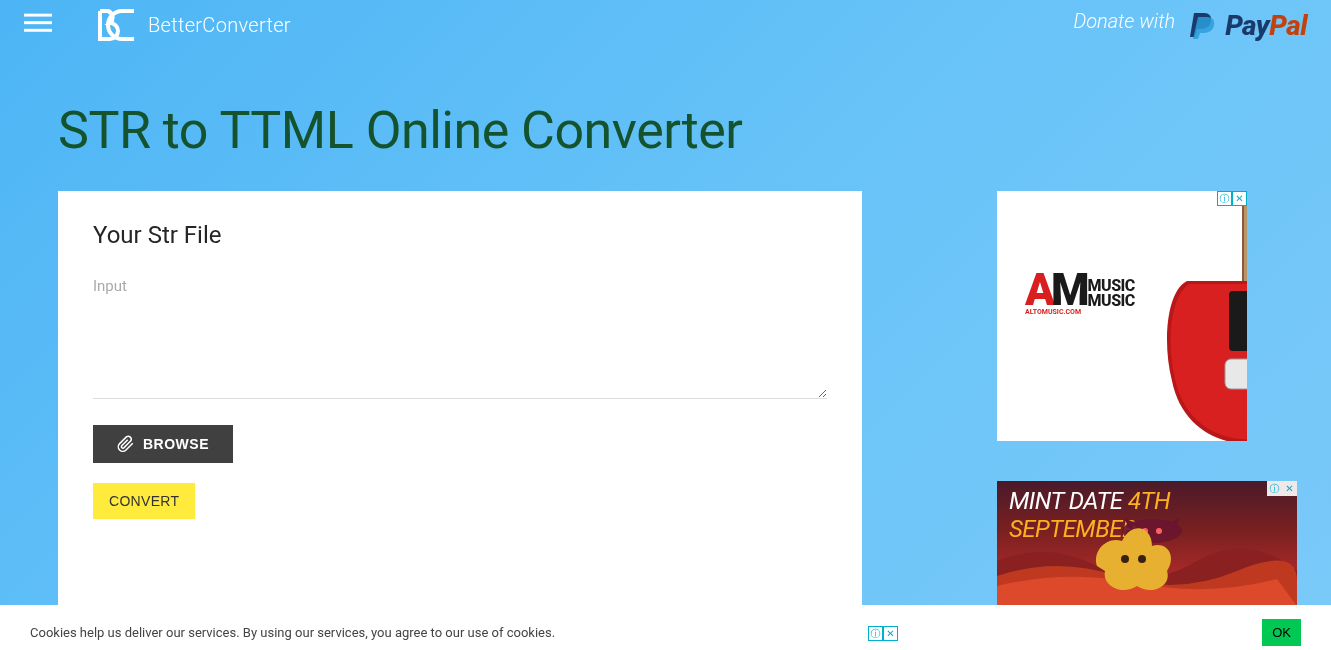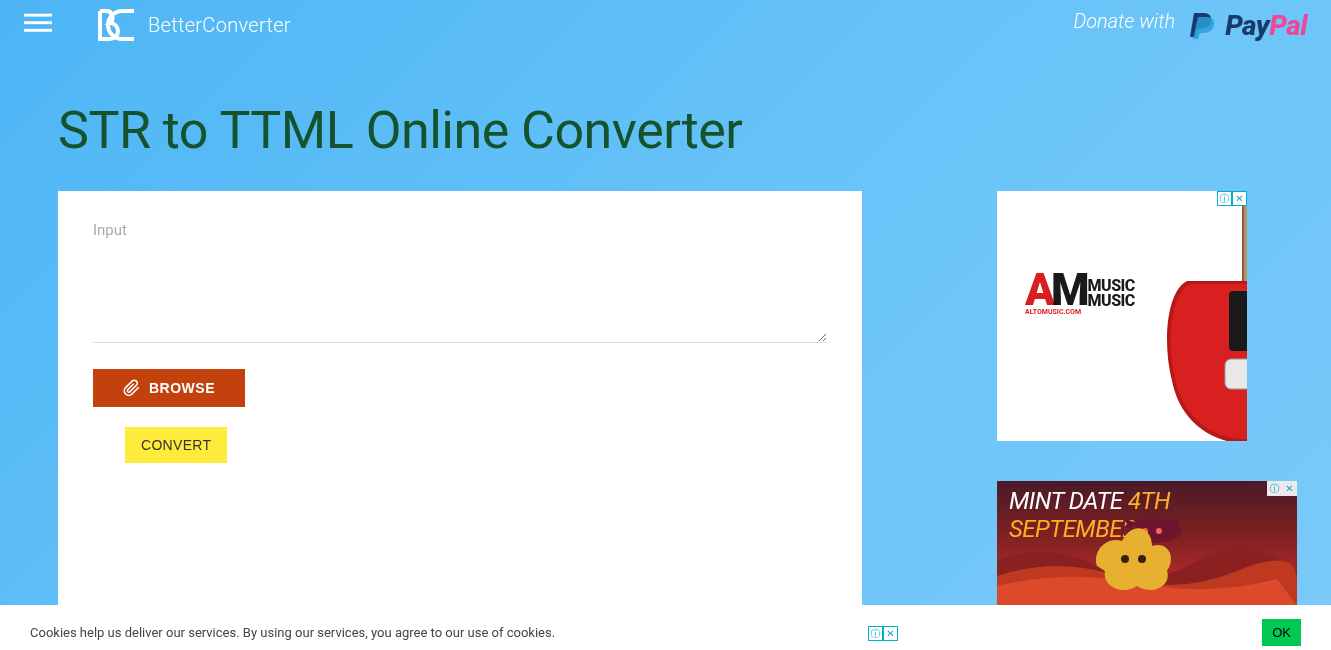--- a/index.html
+++ b/index.html
@@ -73,21 +73,21 @@
   height: 32px;
   margin-right: 6px;
 }
 .paypal-text {
   font-size: 28px;
   font-weight: 800;
   font-style: italic;
   letter-spacing: -0.5px;
 }
 .paypal-pay { color: #1a3a6b; }
-.paypal-pal { color: #ec4899; }
+.paypal-pal { color: #c2410c; }
 
 .page-title {
   color: #14532d;
   font-size: 52px;
   font-weight: 400;
   padding: 50px 8px 30px 58px;
   letter-spacing: -0.5px;
 }
 
 .content-row {
@@ -118,43 +118,42 @@
   height: 100px;
   border: none;
   border-bottom: 1px solid #ddd;
   resize: both;
   font-family: inherit;
   font-size: 15px;
   outline: none;
   margin-bottom: 22px;
 }
 .browse-btn {
-  background: #c2410c;
+  background: #404040;
   color: #fff;
   border: none;
-  padding: 10px 30px;
+  padding: 10px 24px;
   font-weight: 700;
   font-size: 14px;
   display: flex;
   align-items: center;
   cursor: pointer;
   margin-bottom: 20px;
   letter-spacing: 0.5px;
 }
 .browse-btn svg { margin-right: 8px; }
 .convert-btn {
   background: #ffeb3b;
   color: #333;
   border: none;
   padding: 10px 16px;
   font-weight: 500;
   font-size: 14px;
   cursor: pointer;
   letter-spacing: 0.3px;
-  margin-left: 32px;
 }
 
 .sidebar { width: 276px; }
 .ad1 {
   background: #fff;
   width: 250px;
   height: 250px;
   position: relative;
   margin-bottom: 40px;
   overflow: hidden;
@@ -309,20 +308,21 @@
         <span class="paypal-pay">Pay</span><span class="paypal-pal">Pal</span>
       </span>
     </div>
   </div>
 </div>
 
 <h1 class="page-title">STR to TTML Online Converter</h1>
 
 <div class="content-row">
   <div class="main-card">
+    <h2 class="card-title">Your Str File</h2>
     <label class="input-label">Input</label>
     <textarea class="textarea" style=""></textarea>
     <button class="browse-btn">
       <svg width="18" height="18" viewBox="0 0 24 24" fill="none" stroke="white" stroke-width="2">
         <path d="M21 11 l-9 9 a6 6 0 0 1 -8.5 -8.5 l9-9 a4 4 0 0 1 5.6 5.6 l-9 9 a2 2 0 0 1 -2.8 -2.8 l8-8"></path>
       </svg>
       <span>BROWSE</span>
     </button>
     <button class="convert-btn">CONVERT</button>
   </div>

